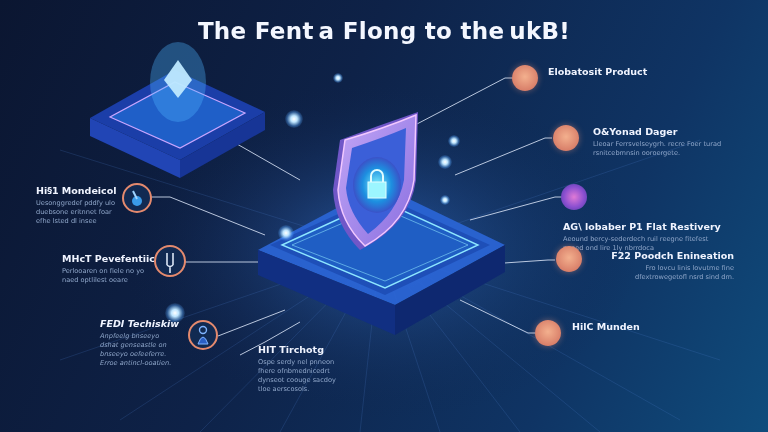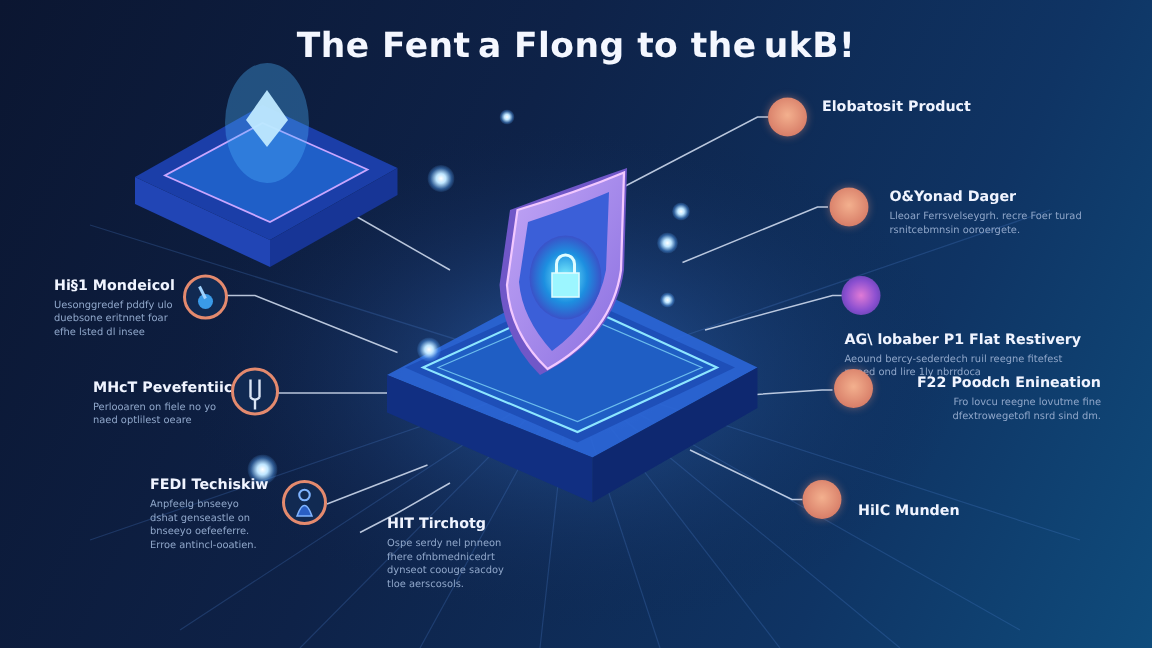--- a/index.html
+++ b/index.html
@@ -118,25 +118,25 @@
 
 <div class="ico art" style="left:561px;top:184px;"></div>
 <div class="item" style="left:563px;top:186px;width:160px;margin-top:35px;">
   <div class="ttl">AG\ lobaber P1 Flat Restivery</div>
   <div class="desc">Aeound bercy-sederdech ruil reegne fitefest peoed ond lire 1ly nbrrdoca</div>
 </div>
 
 <div class="ico fill" style="left:556px;top:246px;"></div>
 <div class="item" style="left:594px;top:250px;width:140px;text-align:right;">
   <div class="ttl">F22 Poodch Enineation</div>
-  <div class="desc">Fro lovcu reegne lovutme fine dfextrowegetofl nsrd sind dm.</div>
+  <div class="desc">Fro lovcu linis lovutme fine dfextrowegetofl nsrd sind dm.</div>
 </div>
 
 <div class="ico fill" style="left:535px;top:320px;"></div>
-<div class="item" style="left:572px;top:321px;width:140px;margin-top:14px;">
+<div class="item" style="left:572px;top:321px;width:140px;">
   <div class="ttl">HilC Munden</div>
 </div>
 
 <div class="item left" style="left:36px;top:185px;width:80px;">
   <div class="ttl">Hi§1 Mondeicol</div>
   <div class="desc">Uesonggredef pddfy ulo duebsone eritnnet foar efhe lsted dl insee</div>
 </div>
 <div class="ico ring" style="left:122px;top:183px;width:30px;height:30px;">
   <svg width="26" height="26" viewBox="0 0 26 26">
       <circle cx="13" cy="16" r="5" fill="#3a9be8"></circle>
@@ -147,21 +147,21 @@
 <div class="item left" style="left:62px;top:253px;width:88px;">
   <div class="ttl">MHcT Pevefentiice</div>
   <div class="desc">Perlooaren on fiele no yo naed optlilest oeare</div>
 </div>
 <div class="ico ring" style="left:154px;top:245px;width:32px;height:32px;">
   <svg width="28" height="28" viewBox="0 0 28 28">
       <path d="M11,6 v12 M17,6 v12 M11,18 q3,3 6,0 M14,20 v6" stroke="#dbe6f5" stroke-width="1.6" fill="none"></path>
     </svg>
 </div>
 
-<div class="item left" style="left:100px;top:318px;width:76px;">
+<div class="item left" style="left:100px;top:318px;width:76px;font-style:italic;">
   <div class="ttl">FEDI Techiskiw</div>
   <div class="desc">Anpfeelg bnseeyo dshat genseastle on bnseeyo oefeeferre. Erroe antincl-ooatien.</div>
 </div>
 <div class="ico ring" style="left:188px;top:320px;width:30px;height:30px;">
   <svg width="26" height="26" viewBox="0 0 26 26">
       <circle cx="13" cy="8" r="3.5" fill="none" stroke="#7fb4ff" stroke-width="1.4"></circle>
       <path d="M8,22 q5,-14 10,0 z" fill="#2a5fc4" stroke="#7fb4ff" stroke-width="1"></path>
     </svg>
 </div>
 

